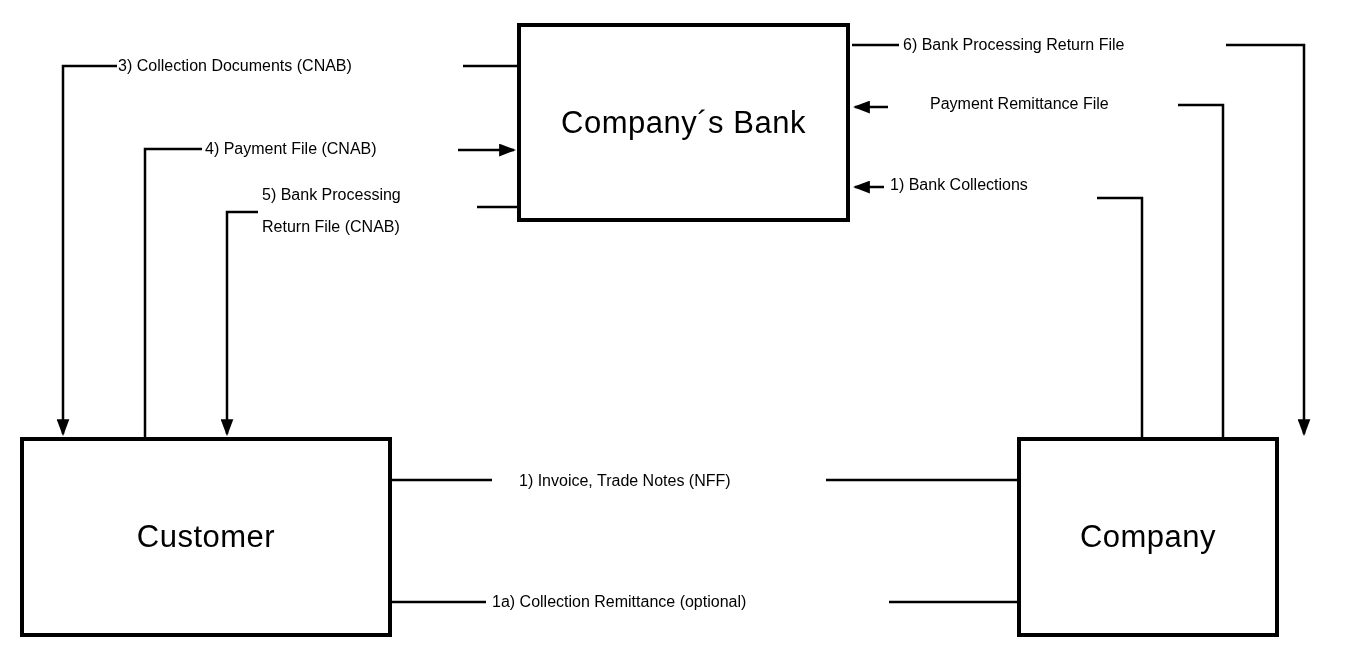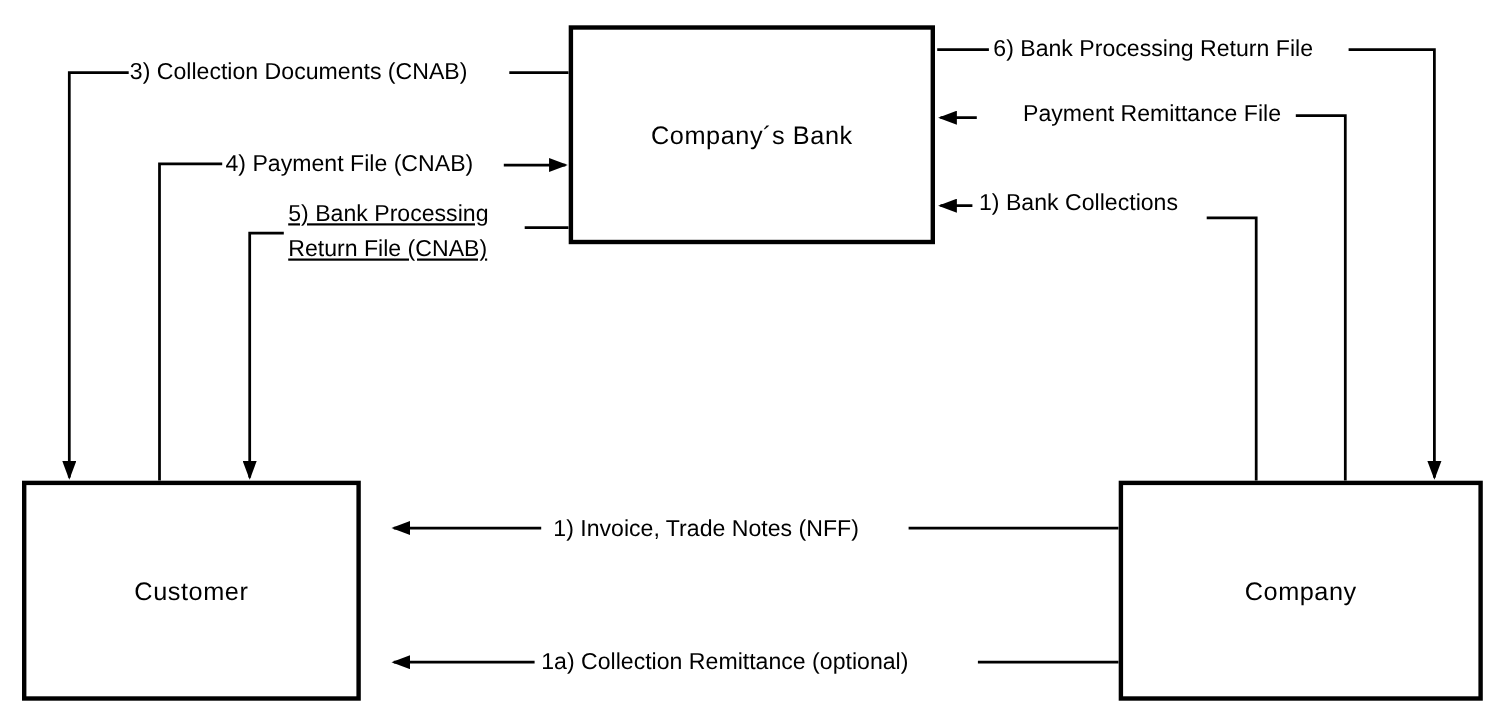--- a/index.html
+++ b/index.html
@@ -31,44 +31,44 @@
   }
   .node {
     position: absolute;
     box-sizing: border-box;
     border: 4px solid #000000;
     background: #ffffff;
     display: flex;
     align-items: center;
     justify-content: center;
     text-align: center;
-    font-size: 23px;
+    font-size: 31px;
     line-height: 42px;
     letter-spacing: 0.5px;
   }
   #node-bank     { left: 517px;  top: 23px;  width: 333px; height: 199px; }
-  #node-customer { left: 20px;   top: 437px; width: 308px; height: 200px; }
-  #node-company  { left: 1017px; top: 437px; width: 331px; height: 200px; }
+  #node-customer { left: 20px;   top: 437px; width: 372px; height: 200px; }
+  #node-company  { left: 1017px; top: 437px; width: 262px; height: 200px; }
   .elabel {
     position: absolute;
-    font-size: 21px;
+    font-size: 16px;
     line-height: 26px;
     white-space: nowrap;
     background: transparent;
   }
   .elabel .line { display: block; }
   #label-3  { left: 118px; top: 53px; }
   #label-4  { left: 205px; top: 136px; }
-  #label-5  { left: 262px; top: 179px; line-height: 32px; text-decoration: underline; }
+  #label-5  { left: 262px; top: 179px; line-height: 32px; }
   #label-6  { left: 903px; top: 32px; }
   #label-2a { left: 892px; top: 91px; }
   #label-2a .line2 { padding-left: 38px; }
   #label-2  { left: 890px; top: 172px; line-height: 25px; }
   #label-2  .line2 { padding-left: 18px; }
-  #label-1  { left: 503px; top: 468px; }
+  #label-1  { left: 519px; top: 468px; }
   #label-1a { left: 492px; top: 589px; }
 </style>
 </head>
 <body>
 
 <div class="canvas">
 
   <svg class="lines-layer" viewBox="0 0 1367 655" xmlns="http://www.w3.org/2000/svg">
     <defs>
       <marker id="arr" viewBox="0 0 16 12" refX="14" refY="6" markerWidth="17" markerHeight="13" markerUnits="userSpaceOnUse" orient="auto">

